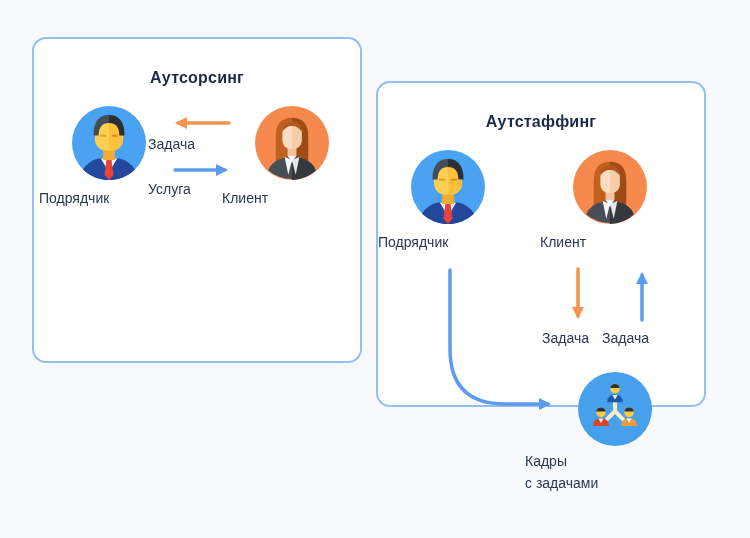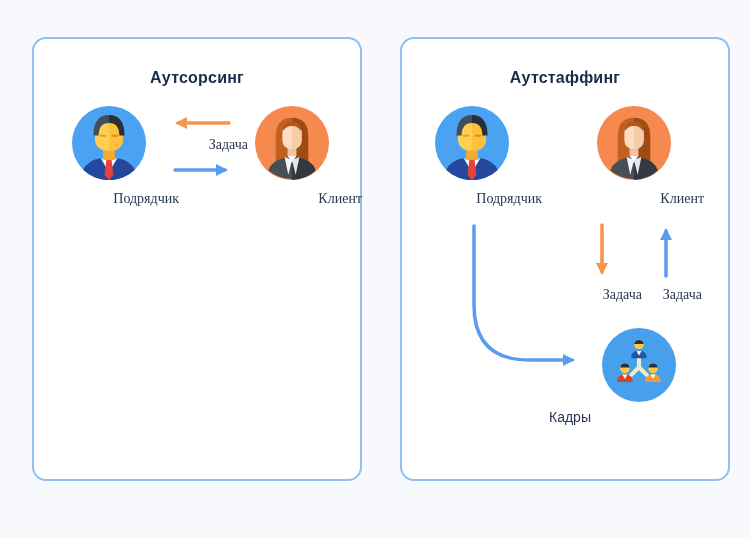--- a/index.html
+++ b/index.html
@@ -9,49 +9,48 @@
     font-family: "Liberation Sans", sans-serif;
     color: var(--label-text, #2a3852);
     position: relative;
     overflow: hidden;
   }
   .canvas { position: absolute; inset: 0; }
   .panel {
     position: absolute;
     top: 37px;
     width: 330px;
-    height: 444px;
+    height: 326px;
     background: var(--panel-bg, #ffffff);
     border: 2px solid var(--panel-border, #93bef3);
     border-radius: 14px;
   }
   .panel.left  { left: 32px; }
-  .panel.right { left: 400px; }
+  .panel.right { left: 376px; margin-top: 44px; }
   .panel-title {
     position: absolute;
     top: 29px; left: 0; right: 0;
     text-align: center;
     font-size: 16px;
     line-height: 20px;
     font-weight: 700;
     color: var(--title-text, #1c2a4a);
     letter-spacing: 0.2px;
   }
   .avatar {
     position: absolute;
     width: 74px; height: 74px;
   }
   .avatar svg { display: block; width: 74px; height: 74px; }
   .actor-label, .arrow-label {
     position: absolute;
     font-size: 14px;
     line-height: 17px;
-    text-align: right;
+    text-align: left;
     color: var(--label-text, #2a3852);
-    font-family: Liberation Serif, serif;
   }
   .arrow-svg { position: absolute; overflow: visible; }
   .overlay { position: absolute; inset: 0; width: 326px; height: 449px; }
   .stroke-orange { stroke: var(--arrow-orange, #f6934c); }
   .stroke-blue   { stroke: var(--arrow-blue, #5b9cf0); }
   .fill-orange   { fill: var(--arrow-orange, #f6934c); }
   .fill-blue     { fill: var(--arrow-blue, #5b9cf0); }
   .avatar-bg-blue   { fill: var(--avatar-blue-bg, #4aa3f2); }
   .avatar-bg-orange { fill: var(--avatar-orange-bg, #f68a4e); }
   .team-bg          { fill: var(--team-circle-bg, #47a0ec); }
@@ -120,20 +119,21 @@
     <div class="arrow-label" style="left:114px; top:97px; width:100px;">Задача</div>
 
     <svg class="arrow-svg" style="left:139px; top:121px;" width="58" height="20">
       <defs>
         <marker id="ah-b1" markerUnits="userSpaceOnUse" markerWidth="16" markerHeight="14" refX="9" refY="6" orient="auto">
           <path class="fill-blue" d="M0,0 L12,6 L0,12 Z"></path>
         </marker>
       </defs>
       <path class="arrow-line stroke-blue" d="M2,10 L52,10" marker-end="url(#ah-b1)"></path>
     </svg>
+    <div class="arrow-label" style="left:114px; top:142px; width:100px;">Услуга</div>
   </div>
 
   <div class="panel right">
     <div class="panel-title">Аутстаффинг</div>
 
     <div class="avatar" style="left:33px; top:67px;">
       <svg viewBox="0 0 100 100">
         <circle class="avatar-bg-blue" cx="50" cy="50" r="50"></circle>
         <path d="M15,86 Q22,74 36,71 L64,71 Q78,74 85,86 A50,50 0 0 1 15,86 Z" fill="#26489c"></path>
         <polygon points="39,71 61,71 50,90" fill="#f5f8fc"></polygon>
@@ -204,16 +204,17 @@
 
         <path d="M58.5,73 Q58.5,62.5 69,62.5 Q79.5,62.5 79.5,73 Z" fill="#f2993c"></path>
         <polygon points="65.5,63 72.5,63 69,69" fill="#f6f8fa"></polygon>
         <circle cx="69" cy="54.5" r="6.5" fill="#ffc845"></circle>
         <path d="M62.6,53.5 A6.5,6.5 0 0 1 75.4,53.5 Z" fill="#2b3138"></path>
       </svg>
     </div>
 
     <div class="team-caption">
       <span>Кадры</span>
+      <span>с задачами</span>
     </div>
   </div>
 
 </div>
 
 </body></html>

